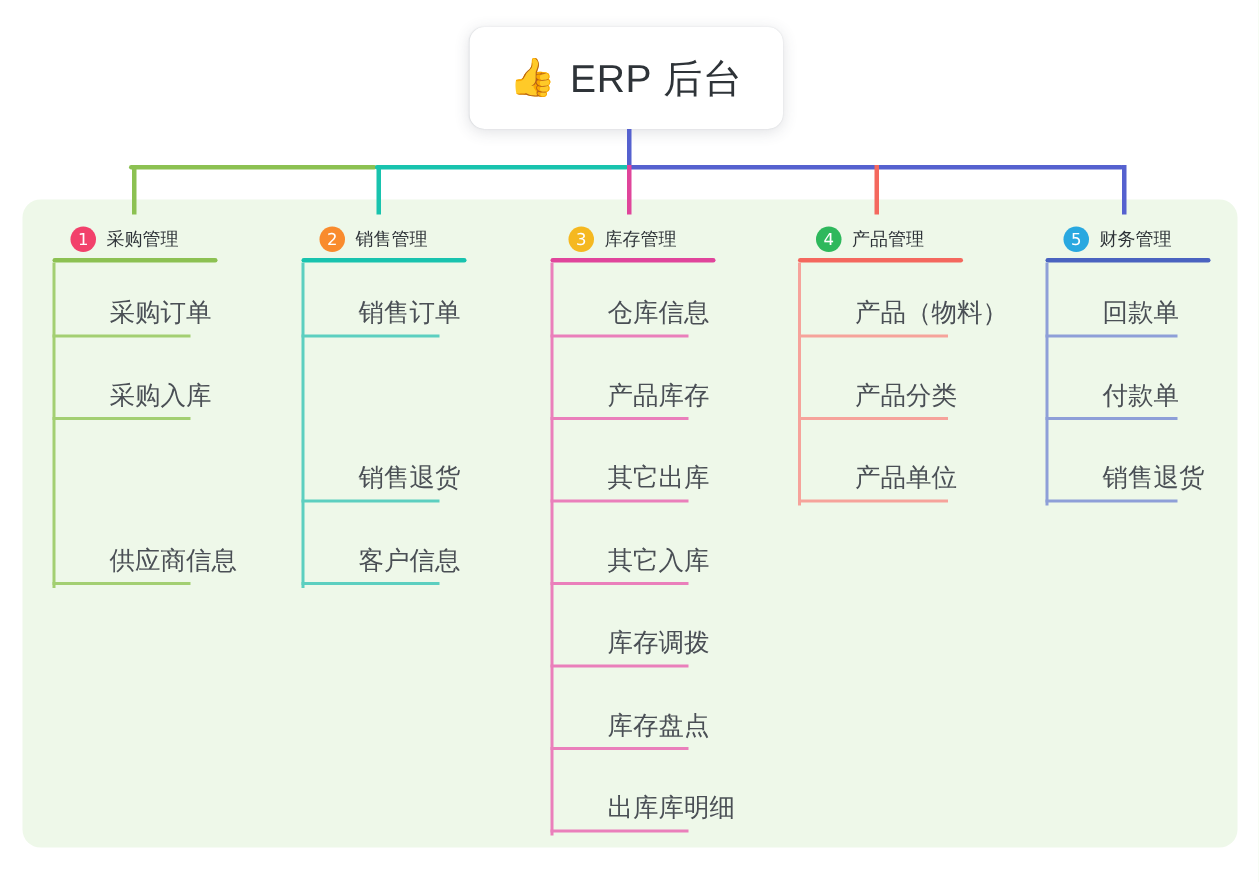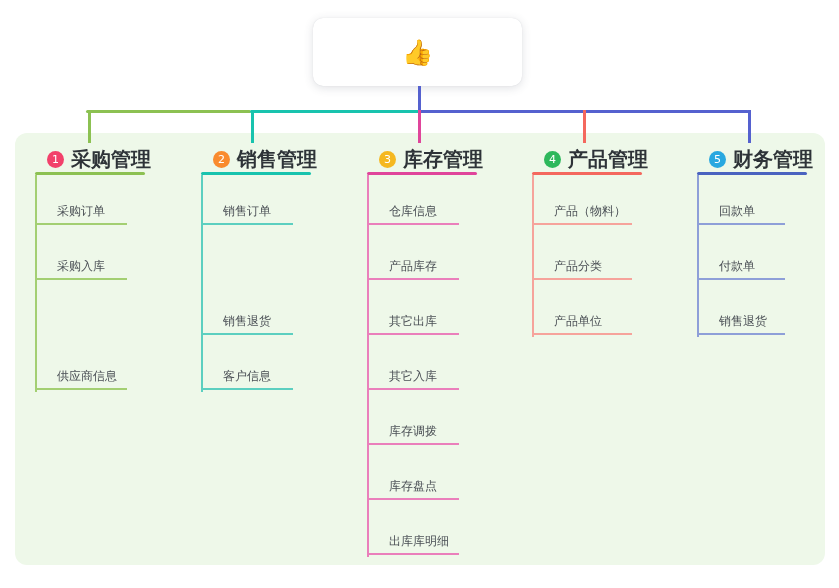--- a/index.html
+++ b/index.html
@@ -33,41 +33,42 @@
   .ln{position:absolute;}
 
   
   .col{position:absolute;top:143px;}
   .col-head{position:relative;height:32px;display:flex;align-items:center;gap:7px;padding-left:12px;}
   .badge{
     width:17px;height:17px;border-radius:50%;
     color:#fff;font-size:11px;line-height:17px;text-align:center;
     flex:0 0 auto;font-family:"DejaVu Sans",sans-serif;
   }
-  .col-title{font-size:20px;color:#2e3338;white-space:nowrap;font-weight:bold;}
+  .col-title{font-size:12px;color:#2e3338;white-space:nowrap;}
   .col-rule{position:absolute;left:0;bottom:0;height:3px;border-radius:2px;}
   .spine{position:absolute;left:0;top:32px;width:2px;}
 
   .leaf{position:absolute;left:0;}
   .leaf-label{
-    position:absolute;left:22px;bottom:5px;
-    font-size:12px;color:#4a4f55;white-space:nowrap;
+    position:absolute;left:38px;bottom:5px;
+    font-size:17px;color:#4a4f55;white-space:nowrap;
   }
   .leaf-rule{position:absolute;left:0;bottom:0;height:2px;}
 </style>
 </head>
 <body>
 
 <div id="stage">
 
   <div class="panel"></div>
 
   <div class="root-node">
     <div class="root-inner">
       <span class="root-emoji">👍</span>
+      <span class="root-title">ERP 后台</span>
     </div>
   </div>
 
   <div id="connectors">
       <div class="ln" style="left: 418px; top: 86px; width: 3px; height: 26px; background: rgb(85, 97, 207);"></div>
       <div class="ln" style="left: 86px; top: 110px; width: 165px; height: 3px; background: rgb(140, 193, 82); border-radius: 2px;"></div>
       <div class="ln" style="left: 250px; top: 110px; width: 169px; height: 3px; background: rgb(24, 195, 174); border-radius: 2px;"></div>
       <div class="ln" style="left: 418px; top: 110px; width: 331px; height: 3px; background: rgb(85, 97, 207); border-radius: 2px;"></div>
       <div class="ln" style="left: 88px; top: 110px; width: 3px; height: 33px; background: rgb(140, 193, 82);"></div>
       <div class="ln" style="left: 251px; top: 110px; width: 3px; height: 33px; background: rgb(24, 195, 174);"></div>

